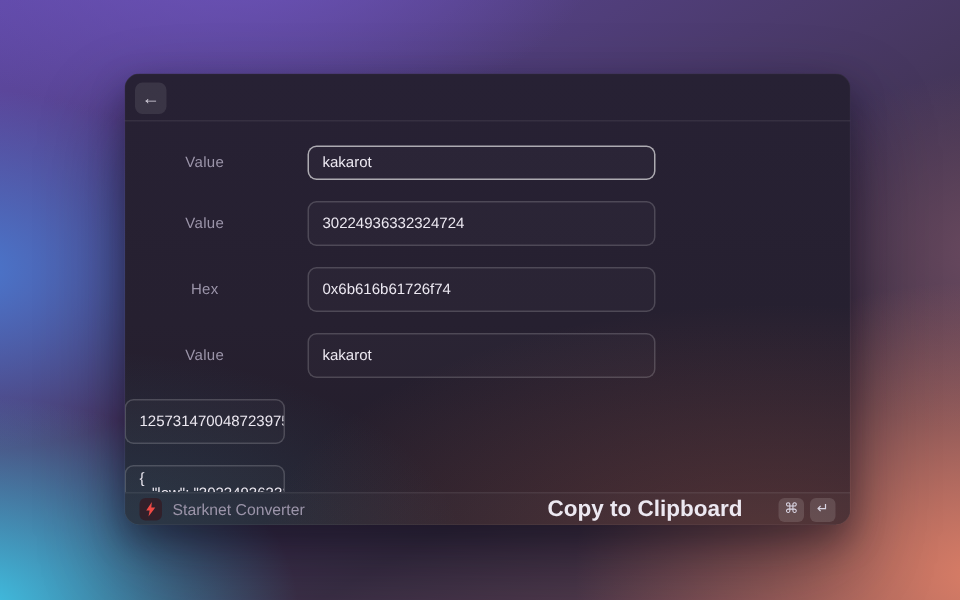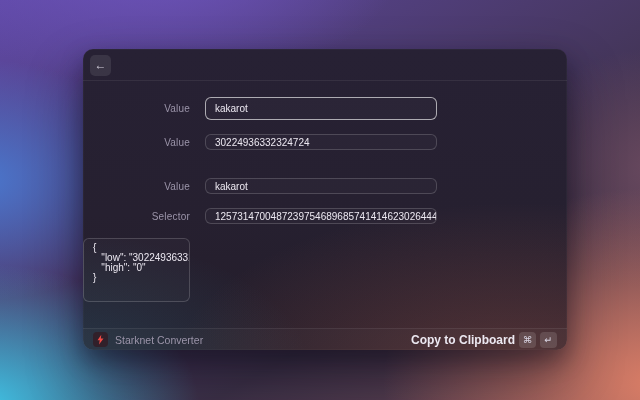--- a/index.html
+++ b/index.html
@@ -36,24 +36,24 @@
     color: #d6d1de; font-size: 12px; line-height: 21px; text-align: center;
     cursor: default;
   }
 
   .body { flex: 1 1 auto; overflow: hidden; padding-top: 16px; }
 
   .row { display: grid; grid-template-columns: 107px 232px; column-gap: 15px;
          align-items: center; margin-bottom: 14px; }
   .row.top { align-items: start; }
   .row.top .label { padding-top: 5px; }
-  .label { text-align: right; font-size: 10px; color: #9b94a9; letter-spacing: 0.2px; }
+  .label { text-align: center; font-size: 10px; color: #9b94a9; letter-spacing: 0.2px; }
 
   .field {
-    height: 16px; border: 1px solid rgba(255,255,255,0.17); border-radius: 6px;
+    height: 30px; border: 1px solid rgba(255,255,255,0.17); border-radius: 6px;
     background: rgba(255,255,255,0.02); color: #ece8f1;
     font-size: 10px; padding: 0 9px; display: flex; align-items: center;
     white-space: nowrap; overflow: hidden;
   }
   .field.focused { height: 23px; border-color: rgba(255,255,255,0.62); }
   .field.textarea {
     height: 64px; align-items: flex-start; padding: 4px 9px;
     white-space: pre; line-height: 10px; overflow: hidden;
   }
 
@@ -62,21 +62,21 @@
     background: rgba(255,255,255,0.02);
     display: flex; align-items: center; padding: 0 10px; gap: 7px;
   }
   .app-icon {
     width: 15px; height: 15px; border-radius: 4px; background: #31202a;
     display: flex; align-items: center; justify-content: center; flex: none;
   }
   .app-icon svg { width: 9px; height: 11px; }
   .app-name { font-size: 10.5px; color: #9b94a9; }
   .footer-right { margin-left: auto; display: flex; align-items: center; gap: 4px; }
-  .action-label { font-size: 12px; font-weight: 700; color: #ece8f1; margin-right: 0; }
+  .action-label { font-size: 15px; font-weight: 700; color: #ece8f1; margin-right: 20px; }
   .kbd {
     min-width: 17px; height: 16px; border-radius: 4px;
     background: rgba(255,255,255,0.13); color: #d9d4e2;
     font-size: 9.5px; line-height: 16px; text-align: center; padding: 0 2px;
   }
 </style>
 </head>
 <body>
 
 <div class="window">
@@ -93,29 +93,30 @@
       <div class="label">Value</div>
       <div class="field focused">kakarot</div>
     </div>
 
     <div class="row">
       <div class="label">Value</div>
       <div class="field">30224936332324724</div>
     </div>
 
     <div class="row">
+      <div class="label">Hex</div>
+      <div class="field">0x6b616b61726f74</div>
     </div>
 
     <div class="row">
       <div class="label">Value</div>
       <div class="field">kakarot</div>
     </div>
 
     <div class="row">
-      <div class="label">Selector</div>
       <div class="field">125731470048723975468968574141462302644475173</div>
     </div>
 
     <div class="row top">
       <div class="field textarea">{
    "low": "30224936332324724",
    "high": "0"
 }</div>
     </div>
 

